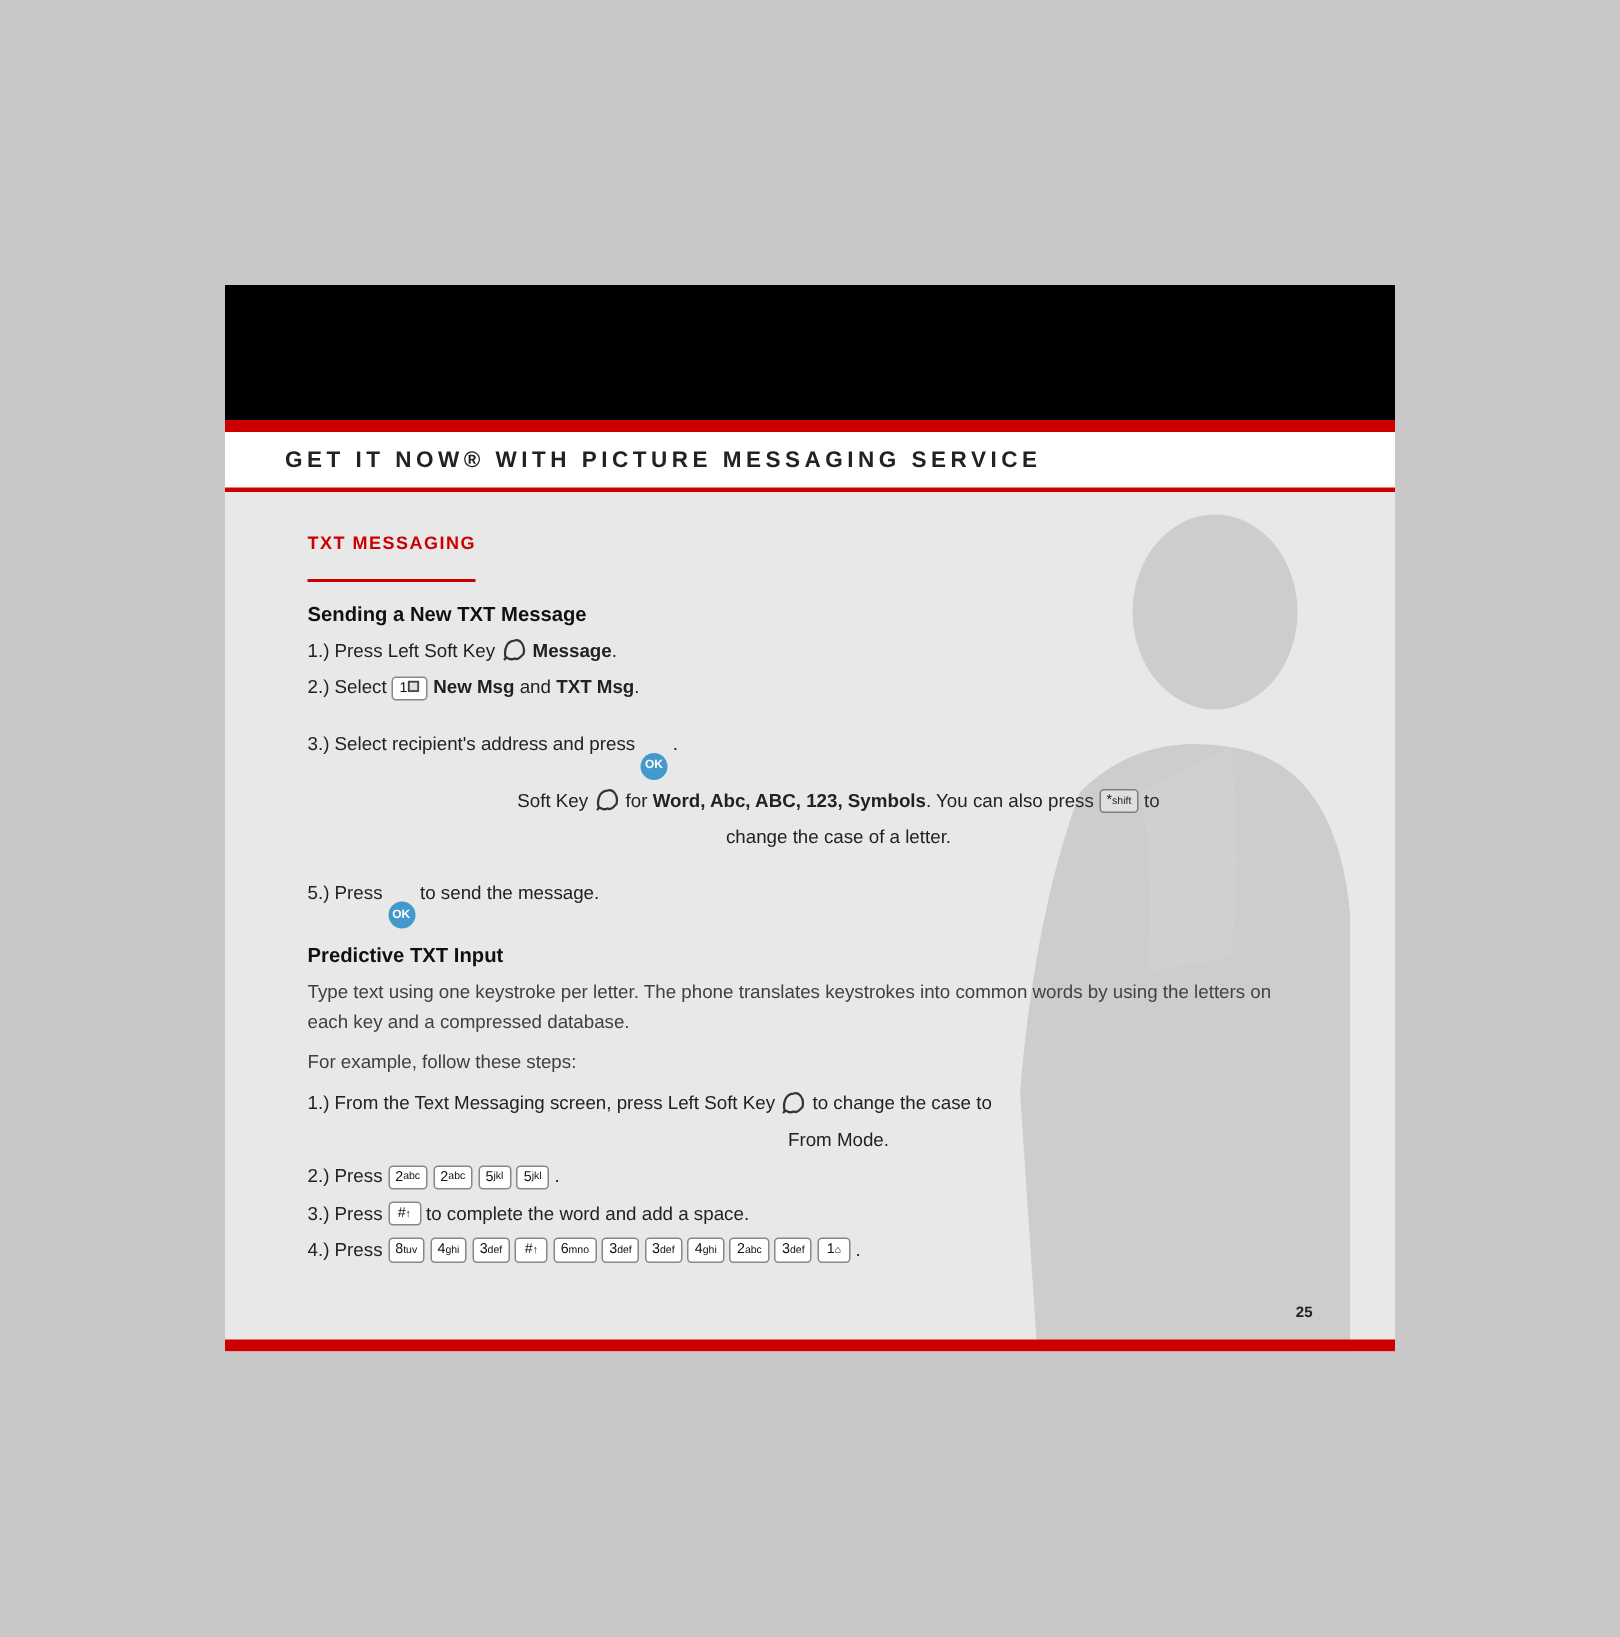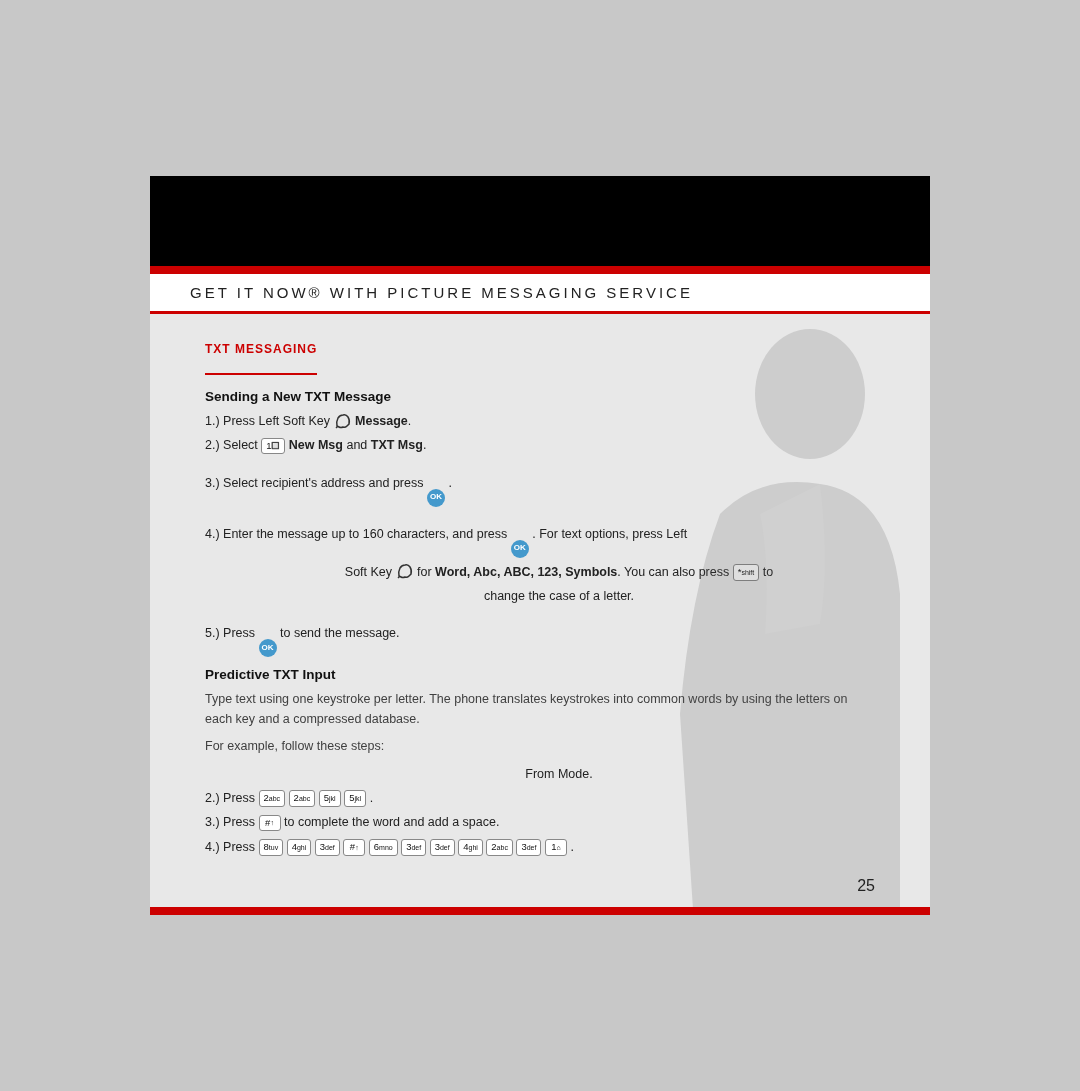--- a/index.html
+++ b/index.html
@@ -28,21 +28,21 @@
       height: 8px;
       width: 100%;
     }
     .title-bar {
       background: #fff;
       padding: 10px 40px;
       border-bottom: 3px solid #cc0000;
     }
     .title-bar h1 {
       font-size: 15px;
-      font-weight: 400;
+      font-weight: 700;
       letter-spacing: 3px;
       color: #222;
     }
     .content-area {
       padding: 25px 55px 40px 55px;
       background: #e8e8e8;
       position: relative;
     }
     
     .person-bg {
@@ -128,22 +128,22 @@
       width: 18px;
       height: 18px;
       vertical-align: middle;
       position: relative;
       top: -1px;
     }
     .page-number {
       position: absolute;
       bottom: 20px;
       right: 55px;
-      font-size: 16px;
-      font-weight: 400;
+      font-size: 10px;
+      font-weight: 700;
       color: #222;
     }
     .red-bar-bottom {
       background: #cc0000;
       height: 8px;
       width: 100%;
       position: absolute;
       bottom: 0;
       left: 0;
     }
@@ -192,25 +192,20 @@
           </li>
           <li>
             <span>2.) Select </span>
             <span class="kbd">1<sub style="font-size:7px">🔲</sub></span>
             <span> <strong>New Msg</strong> and <strong>TXT Msg</strong>.</span>
           </li>
           <li>
             <span>3.) Select recipient's address and press </span>
             <span class="btn-ok">OK</span>
             <span>.</span>
-          </li>
-          <li>
-            <span>4.) Enter the message up to 160 characters, and press </span>
-            <span class="btn-ok">OK</span>
-            <span>. For text options, press Left</span>
           </li>
           <li class="indented">
             <span>Soft Key </span>
             <svg class="soft-key-icon" viewBox="0 0 18 18" xmlns="http://www.w3.org/2000/svg">
               <path d="M3 14 Q2 10 4 6 Q6 3 9 3 Q12 2 14 5 Q16 8 15 12 L13 14 Q11 16 9 15 Q7 16 5 15Z" fill="none" stroke="#333" stroke-width="1.5"></path>
               <line x1="4" y1="14" x2="2" y2="16" stroke="#333" stroke-width="1.5"></line>
             </svg>
             <span> for <strong>Word, Abc, ABC, 123, Symbols</strong>. You can also press </span>
             <span class="kbd">*<sub style="font-size:7px">shift</sub></span>
             <span> to</span>
@@ -226,20 +221,28 @@
         </ul>
       </div>
 
       <div class="section-spacing2">
         <div class="sub-heading">Predictive TXT Input</div>
 
         <p class="para">Type text using one keystroke per letter. The phone translates keystrokes into common words by using the letters on each key and a compressed database.</p>
         <p class="para">For example, follow these steps:</p>
 
         <ul class="step-list">
+          <li>
+            <span>1.) From the Text Messaging screen, press Left Soft Key </span>
+            <svg class="soft-key-icon" viewBox="0 0 18 18" xmlns="http://www.w3.org/2000/svg">
+              <path d="M3 14 Q2 10 4 6 Q6 3 9 3 Q12 2 14 5 Q16 8 15 12 L13 14 Q11 16 9 15 Q7 16 5 15Z" fill="none" stroke="#333" stroke-width="1.5"></path>
+              <line x1="4" y1="14" x2="2" y2="16" stroke="#333" stroke-width="1.5"></line>
+            </svg>
+            <span> to change the case to</span>
+          </li>
           <li class="indented">
             <span>From Mode.</span>
           </li>
           <li>
             <span>2.) Press </span>
             <span class="kbd">2<sub style="font-size:7px">abc</sub></span>
             <span> </span>
             <span class="kbd">2<sub style="font-size:7px">abc</sub></span>
             <span> </span>
             <span class="kbd">5<sub style="font-size:7px">jkl</sub></span>

